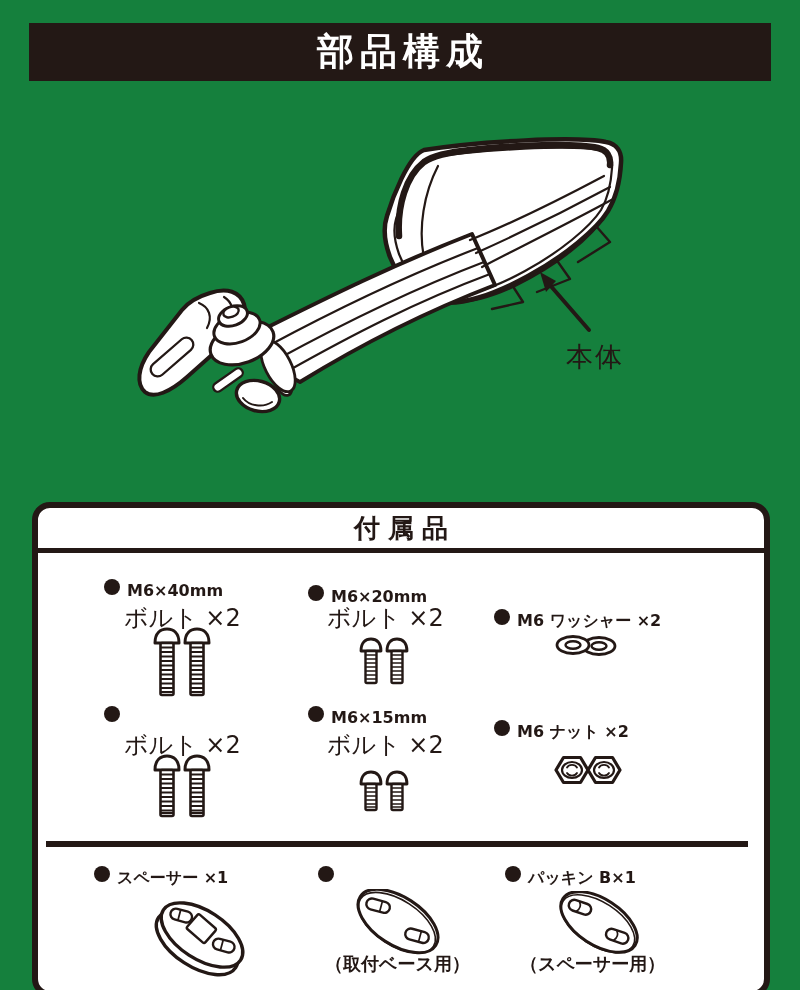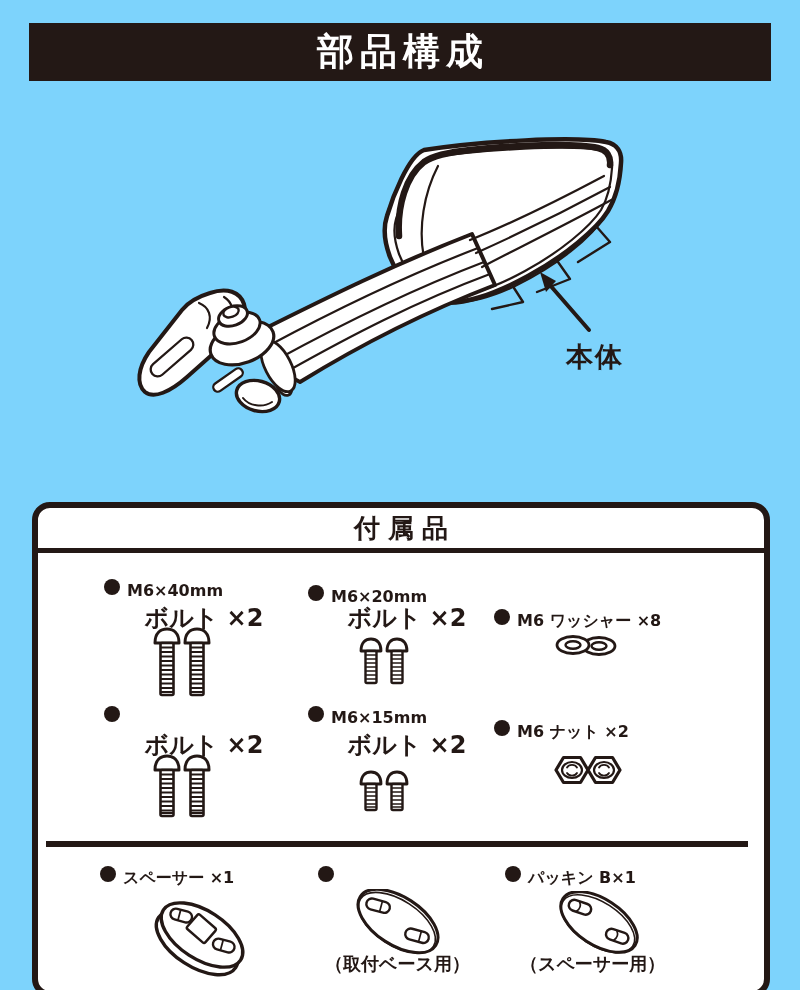--- a/index.html
+++ b/index.html
@@ -1,30 +1,30 @@
 <!DOCTYPE html>
 <html><head>
 <meta charset="utf-8">
 <style>
   html,body{margin:0;padding:0;background:#fff;}
-  .page{position:relative;width:800px;height:990px;background:#7dd3fc;overflow:hidden;
+  .page{position:relative;width:800px;height:990px;background:#15803d;overflow:hidden;
         font-family:"DejaVu Sans","Liberation Sans",sans-serif;color:#231815;}
   .banner{position:absolute;left:29px;top:23px;width:742px;height:58px;background:#231815;
           color:#fff;display:flex;align-items:center;justify-content:center;
           font-size:37px;font-weight:700;letter-spacing:6px;padding-left:6px;box-sizing:border-box;}
   .illu{position:absolute;left:0;top:0;width:800px;height:470px;}
-  .honbun-label{position:absolute;left:566px;top:339px;font-size:27px;font-weight:700;letter-spacing:2px;}
+  .honbun-label{position:absolute;left:566px;top:339px;font-size:27px;font-weight:400;letter-spacing:2px;}
   .acc-box{position:absolute;left:32px;top:458px;width:738px;height:495px;border:6px solid #231815;
            border-radius:18px;box-sizing:border-box;background:#fff;margin-top:44px;}
   .acc-head{position:absolute;left:0;top:0;right:0;height:40px;border-bottom:5px solid #231815;
             display:flex;align-items:center;justify-content:center;font-size:26px;font-weight:700;
             letter-spacing:8px;padding-left:8px;box-sizing:content-box;}
   .divider{position:absolute;left:8px;top:333px;width:702px;height:6px;background:#231815;}
   .l1{position:absolute;display:flex;align-items:flex-start;font-size:16px;font-weight:700;white-space:nowrap;line-height:24px;}
-  .l2{position:absolute;font-size:24px;font-weight:700;white-space:nowrap;line-height:24px;width:160px;text-align:center;}
+  .l2{position:absolute;font-size:24px;font-weight:400;white-space:nowrap;line-height:24px;width:160px;text-align:left;}
   .note{position:absolute;font-size:18px;font-weight:700;white-space:nowrap;line-height:24px;width:145px;text-align:center;}
   .bullet{width:16px;height:16px;border-radius:50%;background:#231815;flex:none;margin-right:7px;}
   .psvg{position:absolute;}
   .ln{stroke:#231815;fill:#fff;stroke-linejoin:round;stroke-linecap:round;}
   .nf{stroke:#231815;fill:none;stroke-linejoin:round;stroke-linecap:round;}
 </style>
 </head>
 <body>
 
 <div class="page">
@@ -124,21 +124,21 @@
       <span>M6×20mm</span>
     </div>
     <div class="l2" style="left:289px;top:98px">ボルト ×2</div>
     <svg class="psvg" style="left:314px;top:129px" width="64" height="50">
       <use href="#bolt20" x="19" y="2"></use>
         <use href="#bolt20" x="45" y="2"></use>
     </svg>
 
     <div class="l1" style="left:456px;top:101px">
       <span class="bullet"></span>
-      <span>M6 ワッシャー ×8</span>
+      <span>M6 ワッシャー ×2</span>
     </div>
     <svg class="psvg" style="left:513px;top:124px" width="72" height="28">
       <use href="#washerG" x="48" y="14"></use>
         <use href="#washerG" x="22" y="13"></use>
     </svg>
 
     <div class="l1" style="left:66px;top:198px">
       <span class="bullet"></span>
     </div>
     <div class="l2" style="left:86px;top:225px">ボルト ×2</div>
@@ -161,21 +161,21 @@
       <span class="bullet"></span>
       <span>M6 ナット ×2</span>
     </div>
     <svg class="psvg" style="left:514px;top:247px" width="72" height="30">
       <use href="#nutG" x="20" y="15"></use>
         <use href="#nutG" x="52" y="15"></use>
     </svg>
 
     <div class="divider"></div>
 
-    <div class="l1" style="left:62px;top:358px">
+    <div class="l1" style="left:56px;top:358px">
       <span class="bullet"></span>
       <span>スペーサー ×1</span>
     </div>
     <svg class="psvg" style="left:112px;top:387px" width="105" height="85" viewBox="0 0 105 85">
       <g transform="translate(52,40) rotate(33)">
         <ellipse class="ln" stroke-width="3.4" cx="0" cy="9" rx="46" ry="24"></ellipse>
         <ellipse class="ln" stroke-width="3.4" cx="0" cy="0" rx="46" ry="24"></ellipse>
         <g transform="translate(-28,-5) rotate(-18)">
           <rect class="ln" stroke-width="2.4" x="-11" y="-5.5" width="22" height="11" rx="5.5"></rect>
           <path class="nf" stroke-width="1.8" d="M -2,-5 L -2,5"></path>

